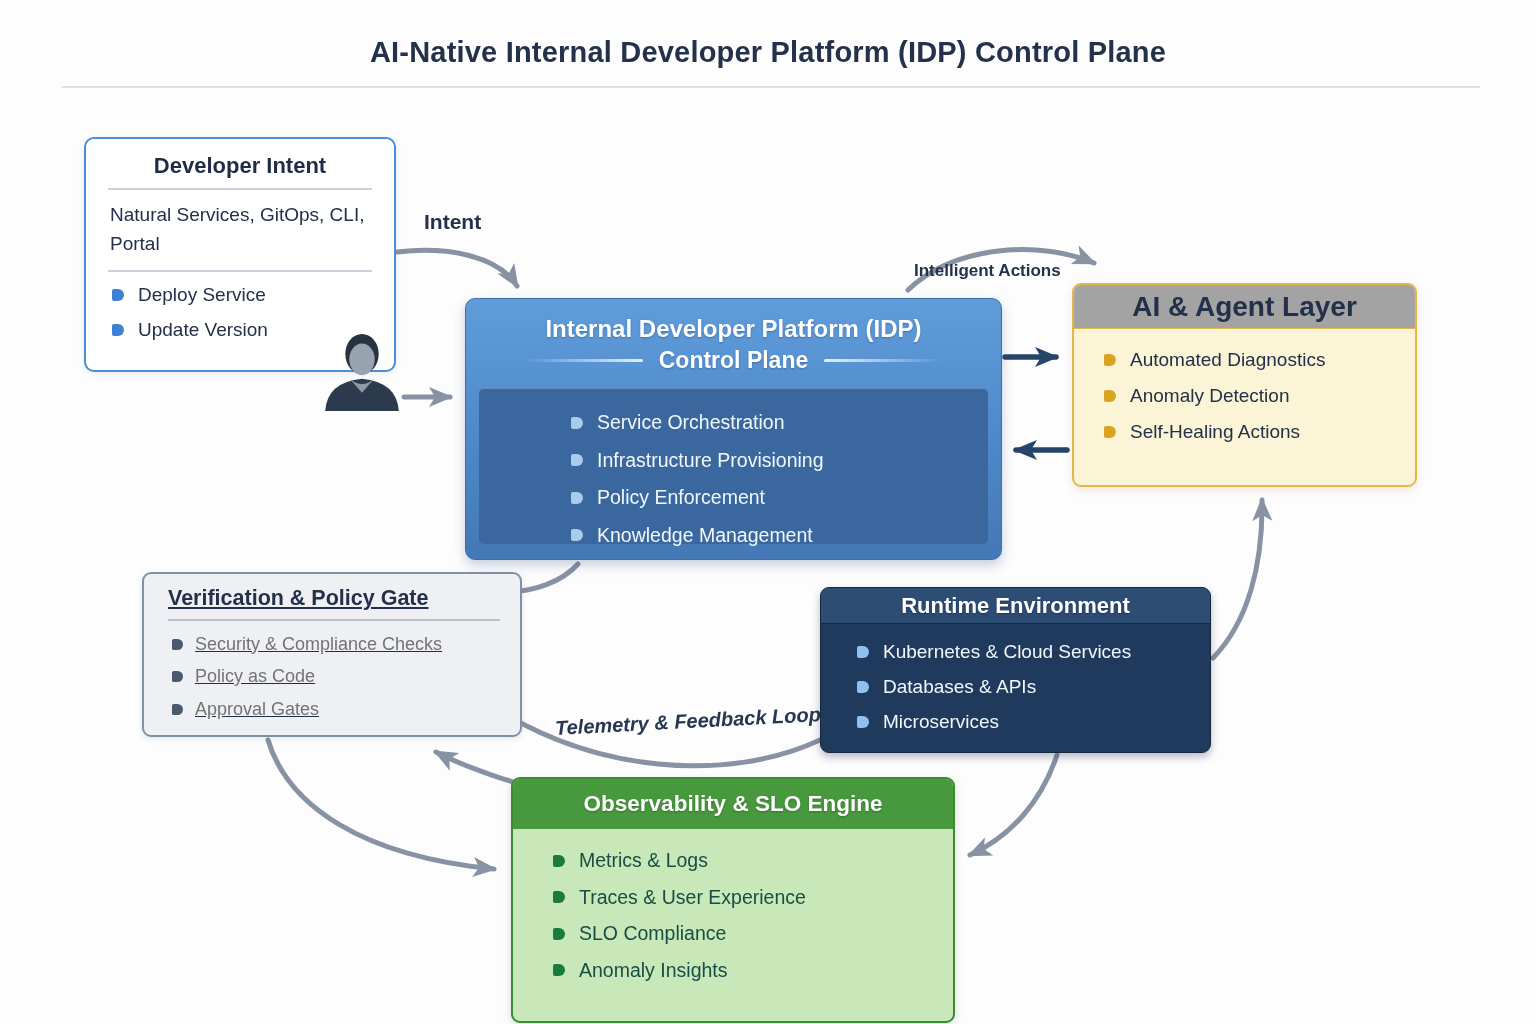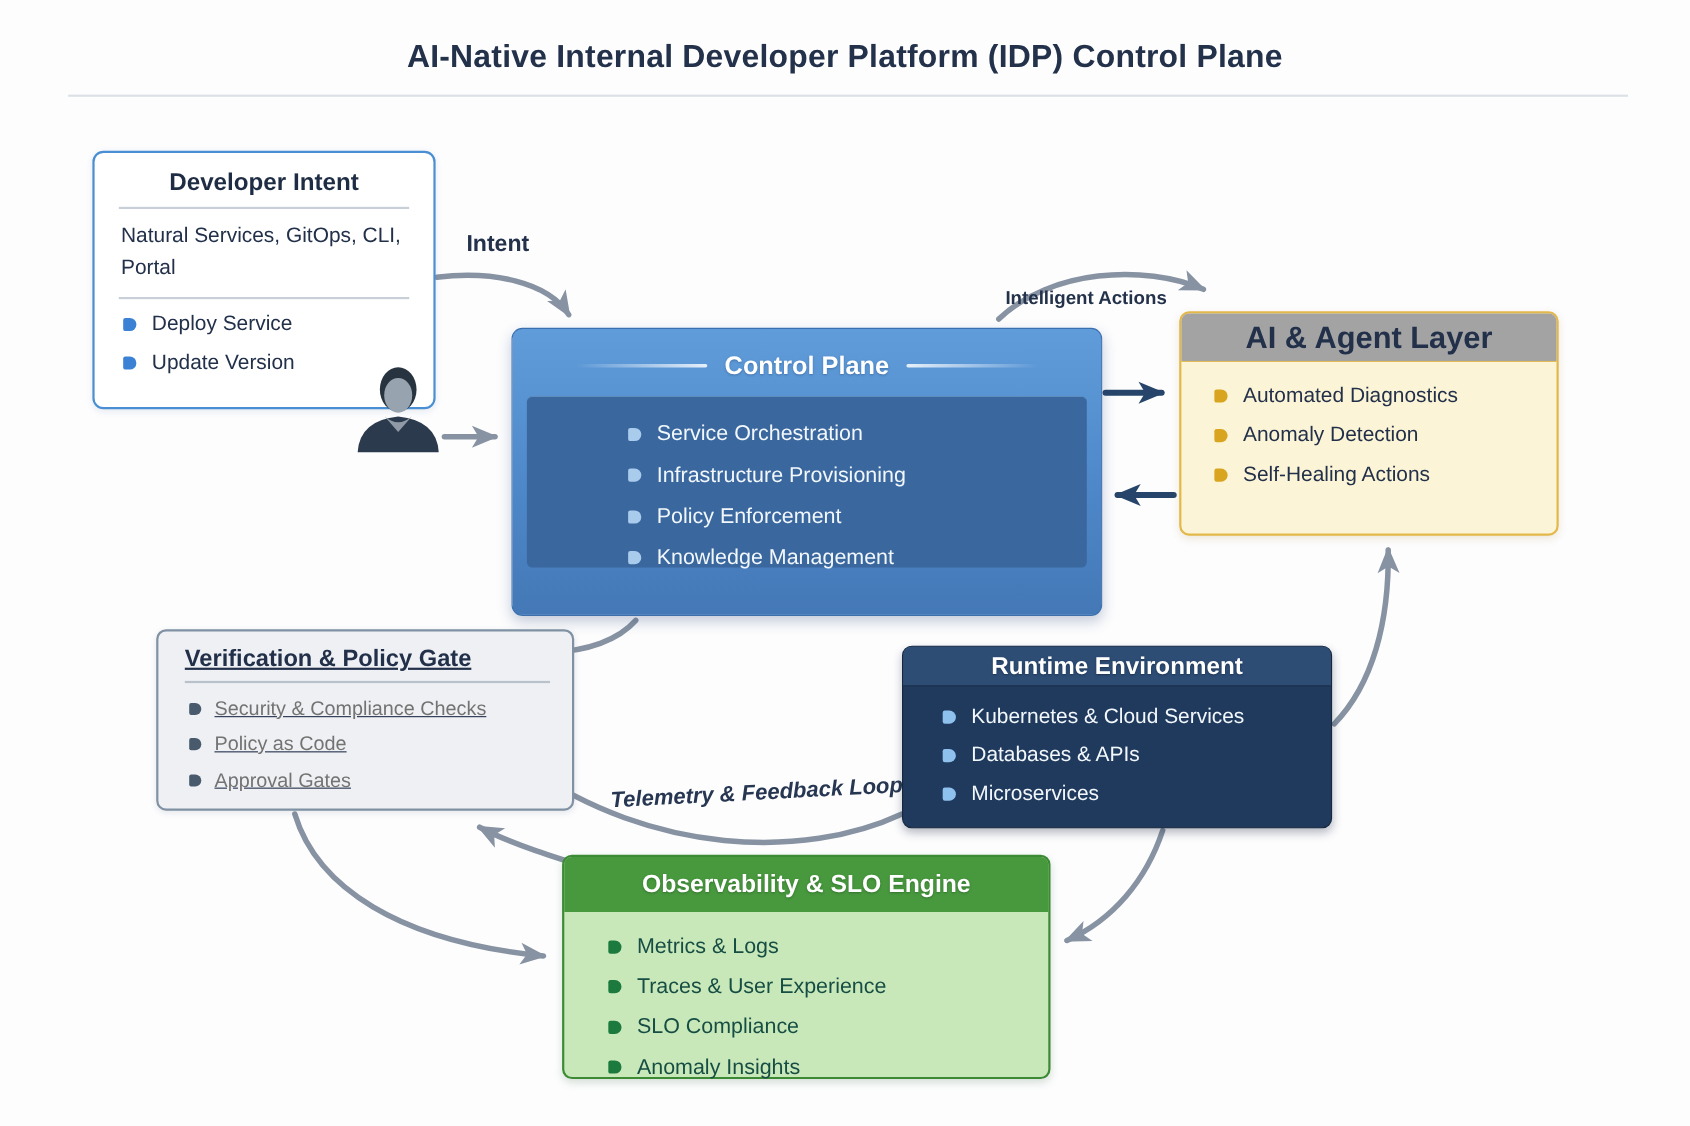--- a/index.html
+++ b/index.html
@@ -124,21 +124,21 @@
     display:flex; align-items:center; justify-content:center;
     font-size:22px; font-weight:700; color:#ffffff;
     text-shadow:0 1px 2px rgba(10,25,45,.5);
   }
   .runtime ul { padding:17px 0 0 36px; }
   .runtime li { font-size:19px; color:#f2f7fc; margin-bottom:13px; font-weight:500; }
   .runtime .bullet { background:#8fc1ef; }
 
   
   .obs {
-    left:511px; top:777px; width:444px; height:204px;
+    left:511px; top:777px; width:444px; height:246px;
     background:#c8e8ba; border:2px solid #3d8a35; border-radius:9px;
     box-shadow:0 3px 8px rgba(40,90,40,.18);
   }
   .obs .box-head {
     height:50px; background:#48983e; border-radius:7px 7px 0 0;
     display:flex; align-items:center; justify-content:center;
     font-size:22.5px; font-weight:700; color:#ffffff;
     text-shadow:0 1px 2px rgba(20,60,20,.4);
   }
   .obs ul { padding:20px 0 0 40px; }
@@ -211,20 +211,21 @@
   </div>
 
   <svg class="person" viewBox="0 0 100 98">
     <path d="M8,97 Q10,64 50,60 Q90,64 92,97 Z" fill="#2c3a4d"></path>
     <ellipse cx="50" cy="32" rx="19" ry="23" fill="#27333f"></ellipse>
     <ellipse cx="50" cy="38" rx="14.5" ry="18" fill="#97a3ae"></ellipse>
     <path d="M36,60 L50,76 L64,60 Q57,66 50,66 Q43,66 36,60 Z" fill="#8f9aa6"></path>
   </svg>
 
   <div class="box idp">
+    <div class="t1">Internal Developer Platform (IDP)</div>
     <div class="t2">Control Plane</div>
     <div class="panel">
       <ul class="items">
         <li>
             <span class="bullet"></span>
             <span>Service Orchestration</span>
           </li>
         <li>
             <span class="bullet"></span>
             <span>Infrastructure Provisioning</span>

